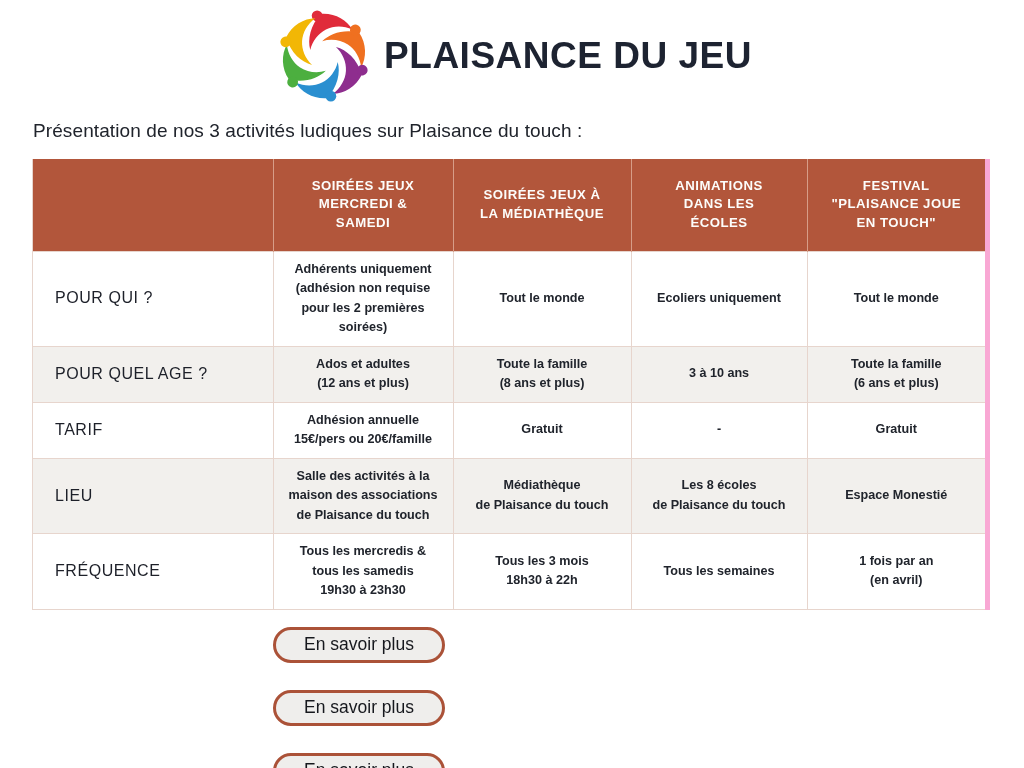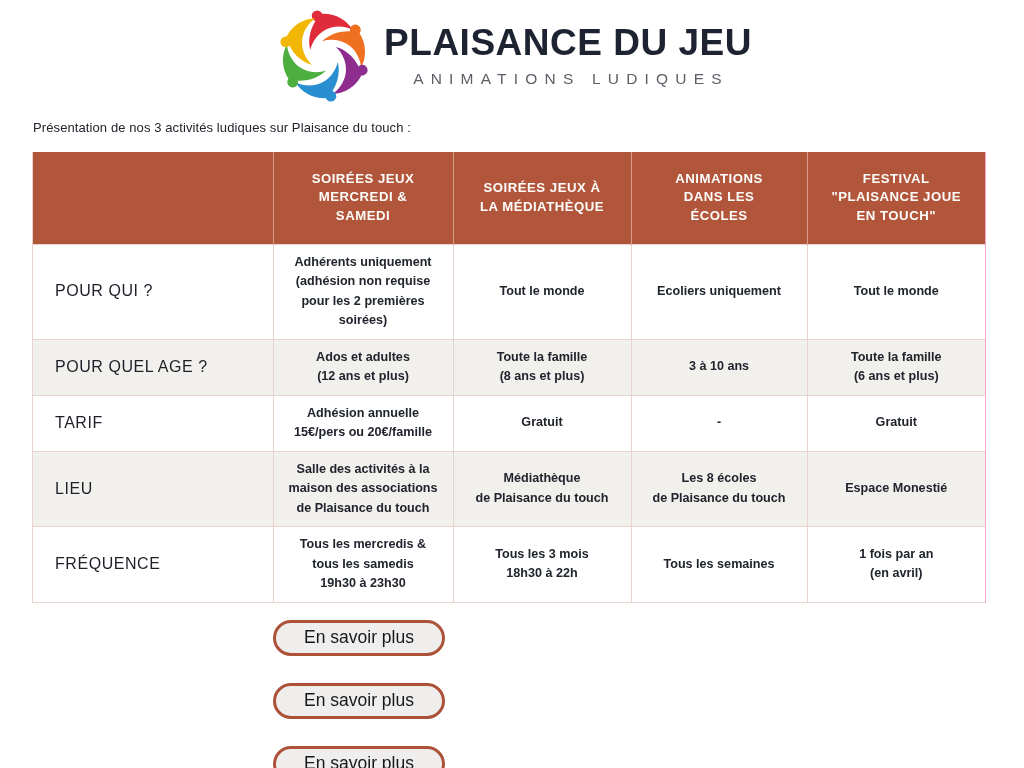--- a/index.html
+++ b/index.html
@@ -47,21 +47,21 @@
     letter-spacing: 7.2px;
     color: #5b5f66;
     text-align: center;
     margin-top: 7px;
     padding-left: 6px;
   }
 
   
   .intro {
     margin: 16px 0 0 33px;
-    font-size: 13px;
+    font-size: 19px;
     color: #20242c;
     letter-spacing: 0.1px;
   }
 
   
   .table-wrap {
     margin: 17px 0 0 32px;
     width: 952px;
   }
   table.matrix {
@@ -115,21 +115,21 @@
   }
 
   tr.shaded td { background: #f2f0ed; }
   tr.plain td { background: #ffffff; }
 
   .cell-strong { font-weight: bold; }
   .cell-line { display: block; }
   .cell-sub { display: block; font-weight: bold; }
 
   
-  .table-wrap { border-left: 1px solid #e7d5cd; border-right: 1px solid #f9a8d4; }
+  .table-wrap { border-left: 1px solid #e7d5cd; border-right: 5px solid #f9a8d4; }
 
   
   .btn-row {
     margin-top: 17px;
     display: flex;
     gap: 27px;
     padding-left: 273px;
     flex-direction: column;
   }
   .btn {
@@ -186,21 +186,20 @@
           <g transform="rotate(300)">
             <path d="M -6 -86 C 22 -88 46 -74 58 -54 C 40 -62 20 -62 4 -54 C -12 -46 -24 -30 -28 -12 C -34 -34 -28 -62 -6 -86 Z" fill="#f2b705"></path>
             <circle cx="-14" cy="-82" r="11" fill="#f2b705"></circle>
           </g>
         </g>
       </g>
     </svg>
   </div>
   <div class="logo-words">
     <div class="logo-title">PLAISANCE DU JEU</div>
-    <div class="logo-sub">ANIMATIONS LUDIQUES</div>
   </div>
 </div>
 
 <div class="intro">Présentation de nos 3 activités ludiques sur Plaisance du touch :</div>
 
 <div class="table-wrap">
   <table class="matrix">
     <colgroup>
       <col class="c0">
         <col class="c1">

